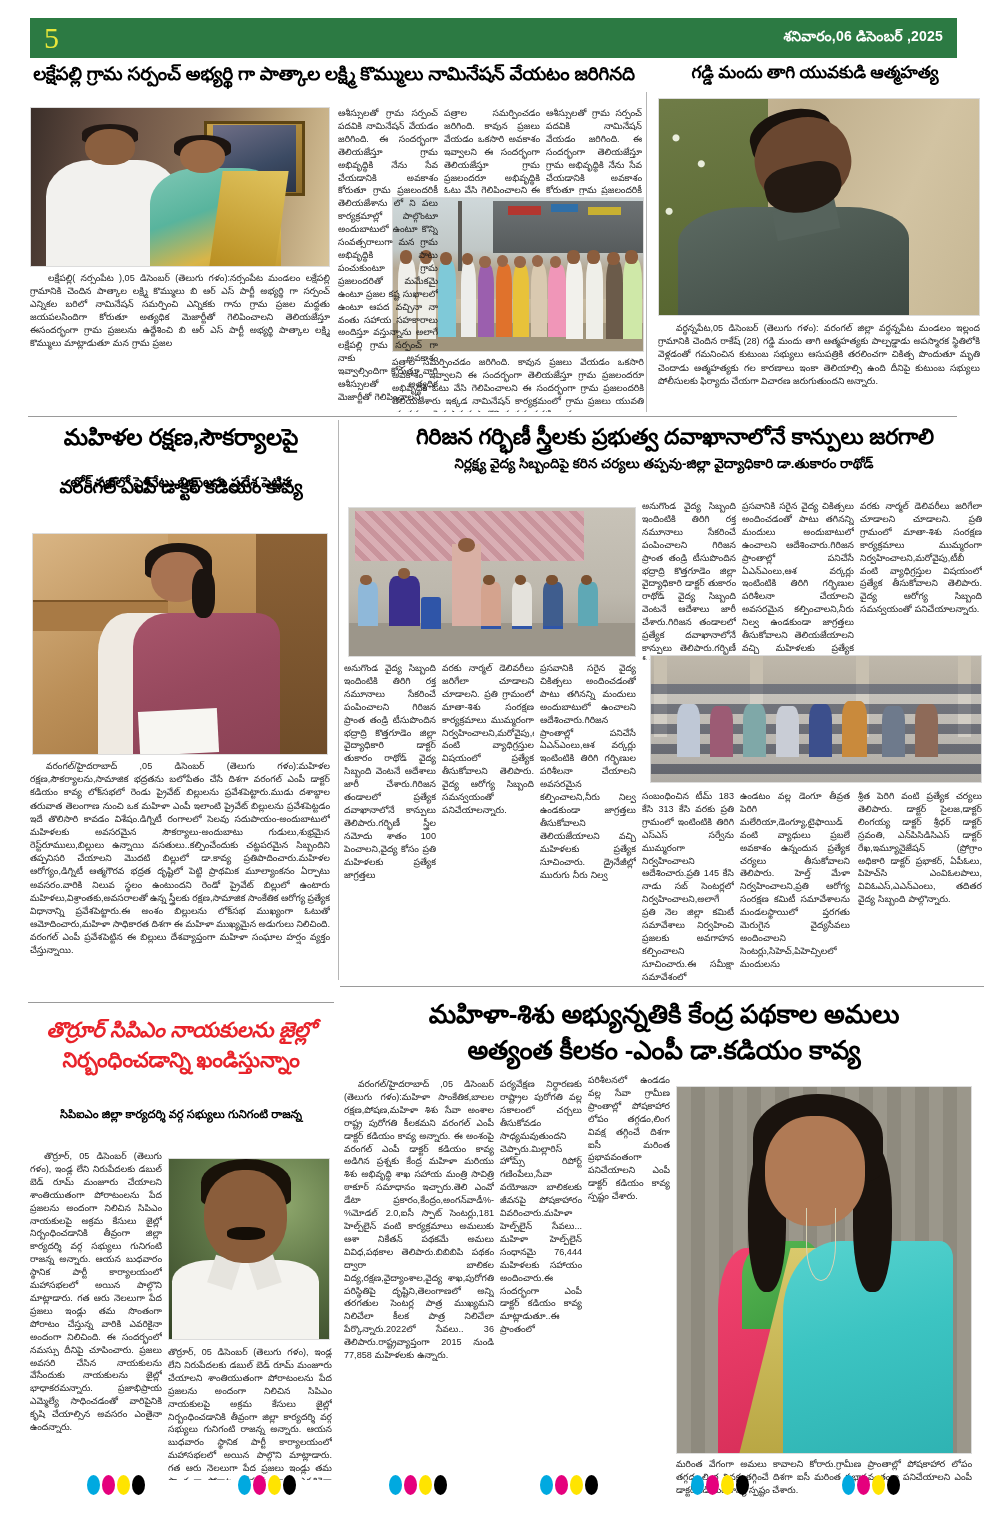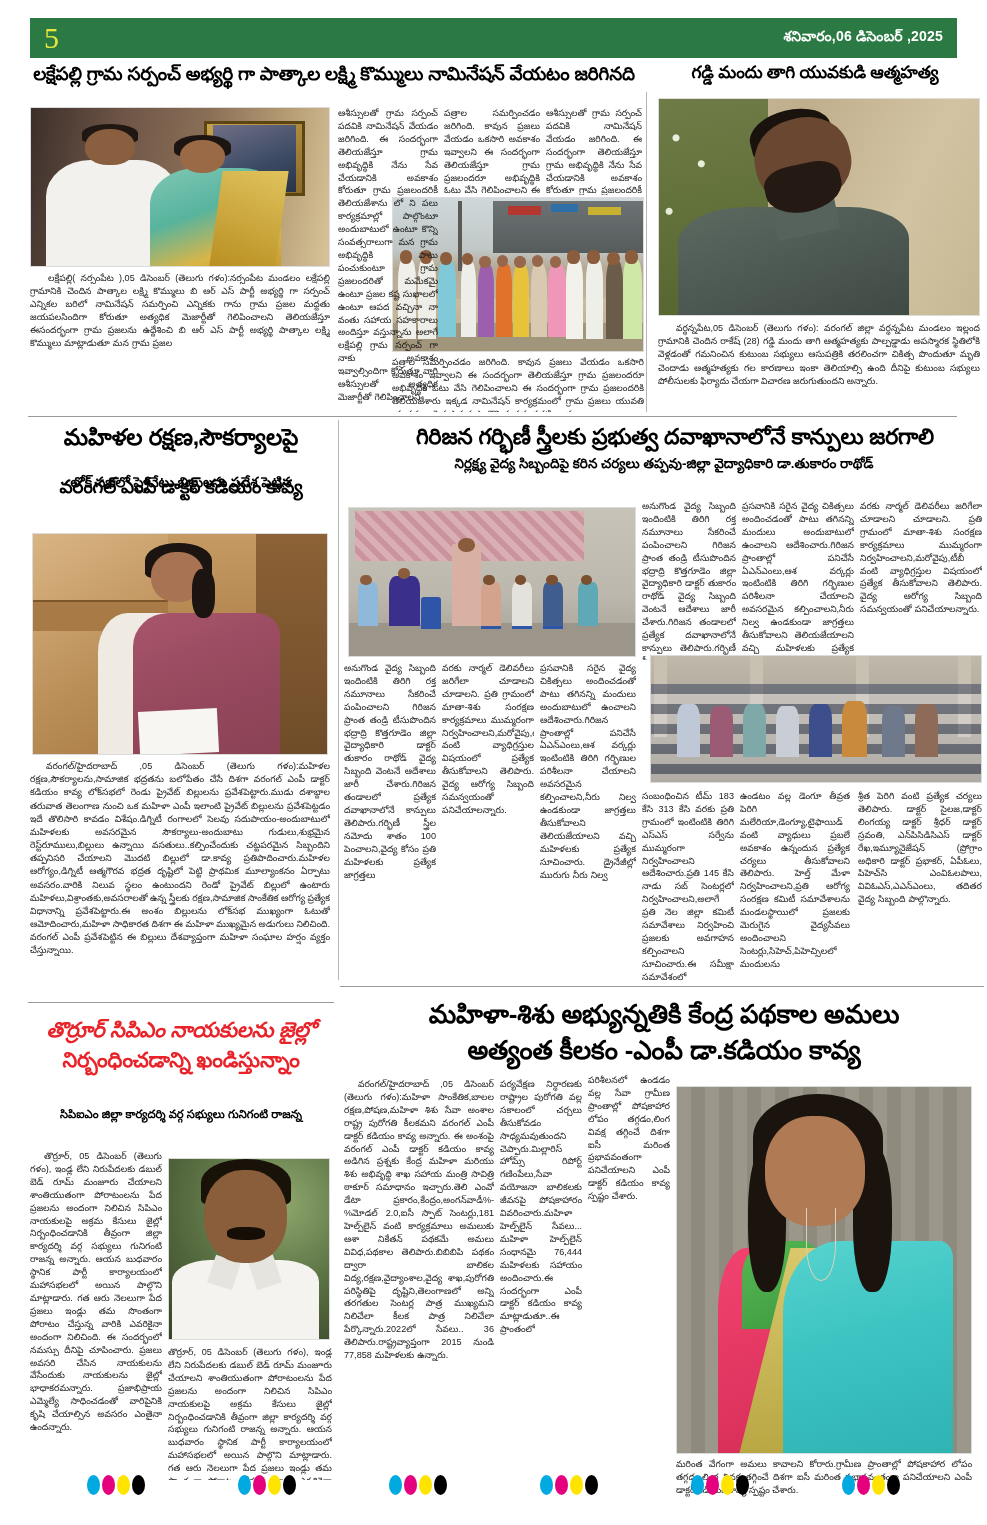--- a/index.html
+++ b/index.html
@@ -339,21 +339,21 @@
   <div class="ph-el" style="left:48%;top:38%;width:7%;height:42%;background:#3c4f8c;border-radius:28% 28% 0 0;"></div>
   <div class="ph-el" style="left:58%;top:36%;width:7.5%;height:44%;background:#c98a3c;border-radius:28% 28% 0 0;"></div>
   <div class="ph-el" style="left:70%;top:40%;width:7%;height:40%;background:#6e7a8c;border-radius:28% 28% 0 0;"></div>
   <div class="ph-el" style="left:80%;top:38%;width:7%;height:42%;background:#8e6a58;border-radius:28% 28% 0 0;"></div>
 </div>
 
 <div class="body-col" style="position:absolute;left:344px;top:662px;width:92px;height:318px;overflow:hidden;">అనుగొండ వైద్య సిబ్బంది ఇందింటికి తిరిగి రక్త నమూనాలు సేకరించే పంపించాలని గిరిజన ప్రాంత తండ్రి టీసుపొందిన భద్రాద్రి కొత్తగూడెం జిల్లా వైద్యాధికారి డాక్టర్ తుకారం రాథోడ్ వైద్య సిబ్బంది వెంటనే ఆదేశాలు జారీ చేశారు.గిరిజన తండాలలో ప్రత్యేక దవాఖానాలోనే కాన్పులు తెలిపారు.గర్భిణీ స్త్రీల నమోదు శాతం 100 పెంచాలని,వైద్య కోసం ప్రతి మహిళలకు ప్రత్యేక జాగ్రత్తలు</div>
 <div class="body-col" style="position:absolute;left:442px;top:662px;width:92px;height:318px;overflow:hidden;">వరకు నార్మల్ డెలివరీలు జరిగేలా చూడాలని చూడాలని. ప్రతి గ్రామంలో మాతా-శిశు సంరక్షణ కార్యక్రమాలు ముమ్మరంగా నిర్వహించాలని,మరోవైపు,టీబీ వంటి వ్యాధిగ్రస్తుల విషయంలో ప్రత్యేక తీసుకోవాలని తెలిపారు. వైద్య ఆరోగ్య సిబ్బంది సమన్వయంతో పనిచేయాలన్నారు.</div>
 <div class="body-col" style="position:absolute;left:540px;top:662px;width:96px;height:318px;overflow:hidden;">ప్రసవానికి సరైన వైద్య చికిత్సలు అందించడంతో పాటు తగినన్ని మందులు అందుబాటులో ఉంచాలని ఆదేశించారు.గిరిజన ప్రాంతాల్లో పనిచేసే ఏఎన్ఎంలు,ఆశ వర్కర్లు ఇంటింటికి తిరిగి గర్భిణుల పరిశీలనా చేయాలని అవసరమైన కల్పించాలని,నీరు నిల్వ ఉండకుండా జాగ్రత్తలు తీసుకోవాలని తెలియజేయాలని వచ్చి మహిళలకు ప్రత్యేక సూచించారు. డ్రైనేజీల్లో మురుగు నీరు నిల్వ</div>
 <div class="body-col" style="position:absolute;left:642px;top:790px;width:92px;height:190px;overflow:hidden;">సంబంధించిన టీమ్ 183 కేసి 313 కేసి వరకు ప్రతి గ్రామంలో ఇంటింటికి తిరిగి ఎస్ఎస్ సర్వేను ముమ్మరంగా నిర్వహించాలని ఆదేశించారు.ప్రతి 145 కేసి నాడు సబ్ సెంటర్లలో నిర్వహించాలని,అలాగే ప్రతి నెల జిల్లా కమిటీ సమావేశాలు నిర్వహించి ప్రజలకు అవగాహన కల్పించాలని సూచించారు.ఈ సమీక్షా సమావేశంలో డా.టోగులుట్ వైద్య సిబ్బంది</div>
-<div class="body-col" style="position:absolute;left:740px;top:790px;width:110px;height:190px;overflow:hidden;">ఉండటం వల్ల డెంగూ తీవ్రత పెరిగి మలేరియా,డెంగ్యూ,టైఫాయిడ్ వంటి వ్యాధులు ప్రబలే అవకాశం ఉన్నందున ప్రత్యేక చర్యలు తీసుకోవాలని తెలిపారు. హెల్త్ మేళా నిర్వహించాలని,ప్రతి ఆరోగ్య సంరక్షణ కమిటీ సమావేశాలను మండలస్థాయిలో ప్రజలకు మెరుగైన వైద్యసేవలు అందించాలని సెంటర్లు,సిహెచ్,పిహెచ్సిలలో మందులను</div>
+<div class="body-col" style="position:absolute;left:740px;top:790px;width:110px;height:190px;overflow:hidden;">ఉండటం వల్ల డెంగూ తీవ్రత పెరిగి మలేరియా,డెంగ్యూ,టైఫాయిడ్ వంటి వ్యాధులు ప్రబలే అవకాశం ఉన్నందున ప్రత్యేక చర్యలు తీసుకోవాలని తెలిపారు. హెల్త్ మేళా నిర్వహించాలని,ప్రతి ఆరోగ్య సంరక్షణ కమిటీ సమావేశాలను మండలస్థాయిలో ప్తరగతు మెరుగైన వైద్యసేవలు అందించాలని సెంటర్లు,సిహెచ్,పిహెచ్సిలలో మందులను</div>
 <div class="body-col" style="position:absolute;left:858px;top:790px;width:124px;height:190px;overflow:hidden;">శ్రీత పెరిగి వంటి ప్రత్యేక చర్యలు తెలిపారు. డాక్టర్ సైలజ,డాక్టర్ లింగయ్య డాక్టర్ శ్రీధర్ డాక్టర్ స్రవంతి, ఎన్‌పిసిడిసిఎస్ డాక్టర్ రేఖ,ఇమ్యూనైజేషన్ (ప్రోగ్రాం అధికారి డాక్టర్ ప్రభాకర్, ఏపీఓలు, పిహెచ్‌సి ఎంవిఓలపాలు, వివిఓఎస్,ఎఎన్ఎంలు, తదితర వైద్య సిబ్బంది పాల్గొన్నారు.</div>
 
 <hr class="rule" style="position:absolute;left:340px;top:986px;width:644px;">
 <hr class="rule" style="position:absolute;left:28px;top:1002px;width:306px;">
 
 <div class="hl hl-red" style="position:absolute;left:28px;top:1018px;width:306px;font-size:21px;font-style:italic;">తొర్రూర్ సిపిఎం నాయకులను జైల్లో</div>
 <div class="hl hl-red" style="position:absolute;left:28px;top:1048px;width:306px;font-size:21px;">నిర్బంధించడాన్ని ఖండిస్తున్నాం</div>
 <div class="sub" style="position:absolute;left:28px;top:1108px;width:306px;font-size:11.5px;">సిపిఐఎం జిల్లా కార్యదర్శి వర్గ సభ్యులు గునిగంటి రాజన్న</div>
 
 <div class="photo p7" style="position:absolute;left:168px;top:1158px;width:162px;height:182px;">

